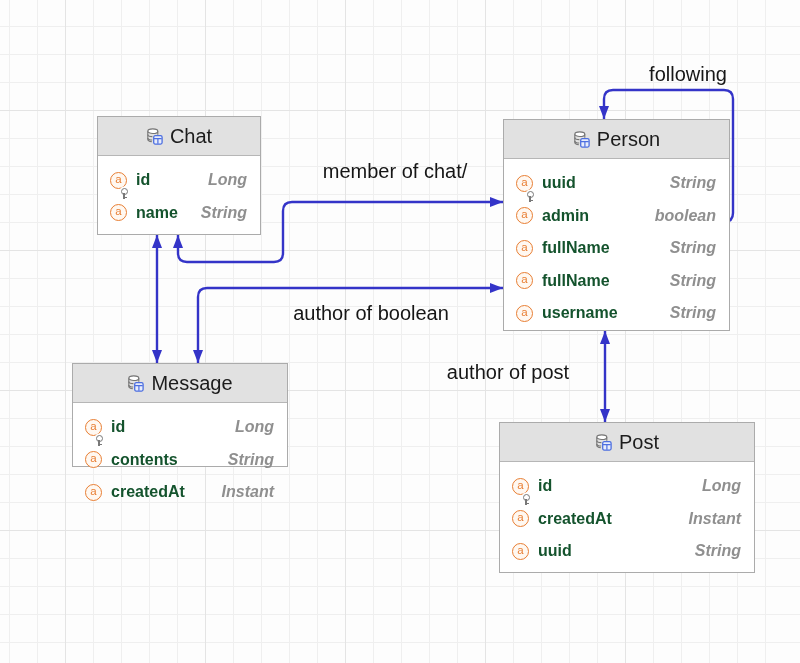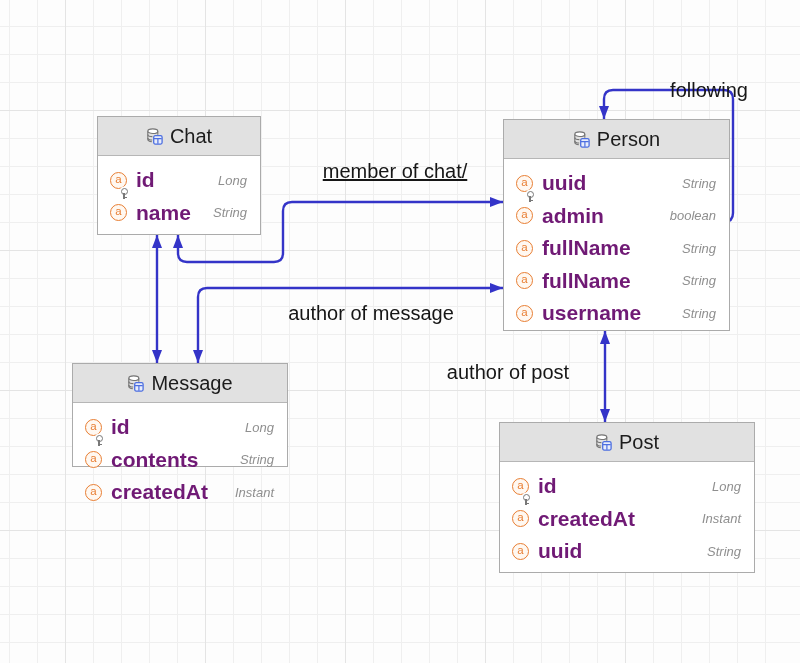--- a/index.html
+++ b/index.html
@@ -59,24 +59,24 @@
     background: #fff; box-shadow: 0 0 0 1.5px #ffffff;
   }
   .key-badge::after {
     content: ""; position: absolute; left: 1.4px; top: 4.6px;
     width: 1.4px; height: 5.5px; background: #787878;
   }
   .key-badge::before {
     content: ""; position: absolute; left: 2.6px; top: 8px;
     width: 2.4px; height: 1.4px; background: #787878;
   }
-  .field-name { margin-left: 9px; font-weight: 700; font-size: 21px; color: #701a75; }
-  .field-type { margin-left: auto; font-style: italic; font-size: 13px; color: var(--type-color, #8f8f8f); }
-  #label-following         { left: 709px; top: 74px; margin-top: 16px;  }
-  #label-member-of-chat    { left: 395px; top: 171px; text-decoration: underline; }
+  .field-name { margin-left: 9px; font-weight: 700; font-size: 16px; color: #14532d; }
+  .field-type { margin-left: auto; font-style: italic; font-size: 16px; color: var(--type-color, #8f8f8f); font-weight: bold; }
+  #label-following         { left: 688px; top: 74px;  }
+  #label-member-of-chat    { left: 395px; top: 171px; }
   #label-message-in-chat   { left: 82px;  top: 298px; }
   #label-author-of-message { left: 371px; top: 313px; }
   #label-author-of-post    { left: 508px; top: 372px; }
 </style>
 </head>
 <body>
 
 <div id="canvas">
 
   <svg id="edges" width="800" height="663">
@@ -92,21 +92,21 @@
     <path class="edge" d="M604,119 L604,99 Q604,90 613,90 L724,90 Q733,90 733,99 L733,213 Q733,222 724,222 L707,222" marker-start="url(#ah)" marker-end="url(#ah)"></path>
   </svg>
 
   <div class="edge-label" id="label-following">
       <div>following</div>
     </div>
   <div class="edge-label" id="label-member-of-chat">
       <div>member of chat/</div>
     </div>
   <div class="edge-label" id="label-author-of-message">
-      <div>author of message</div>
+      <div>author of boolean</div>
     </div>
   <div class="edge-label" id="label-author-of-post">
       <div>author of post</div>
     </div>
 
   <div class="entity" id="entity-chat">
     <div class="entity-header">
       <span class="db-icon">
         <svg width="17" height="17" viewBox="0 0 17 17">
           <ellipse cx="6.8" cy="3.2" rx="5" ry="2.3" fill="#fff" stroke="#757575" stroke-width="1.1"></ellipse>

